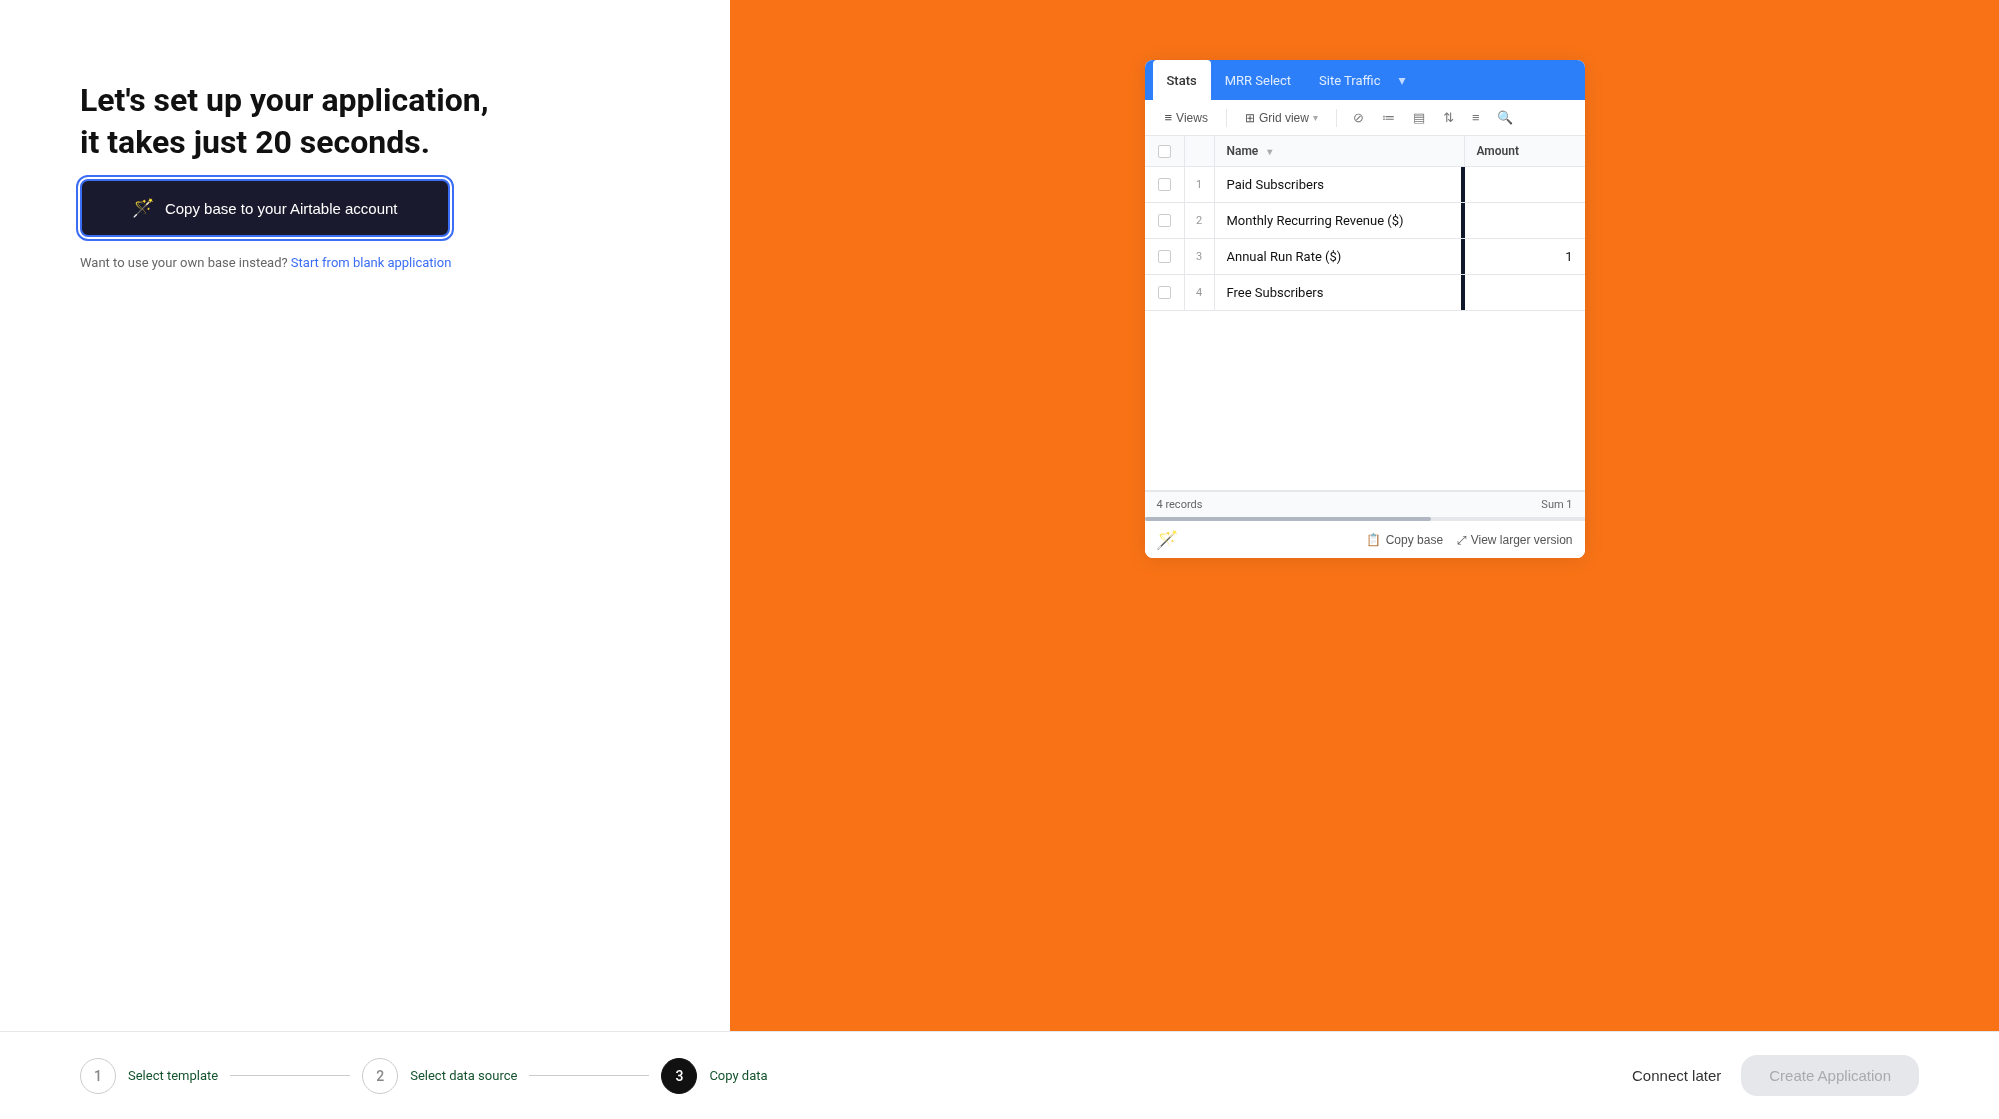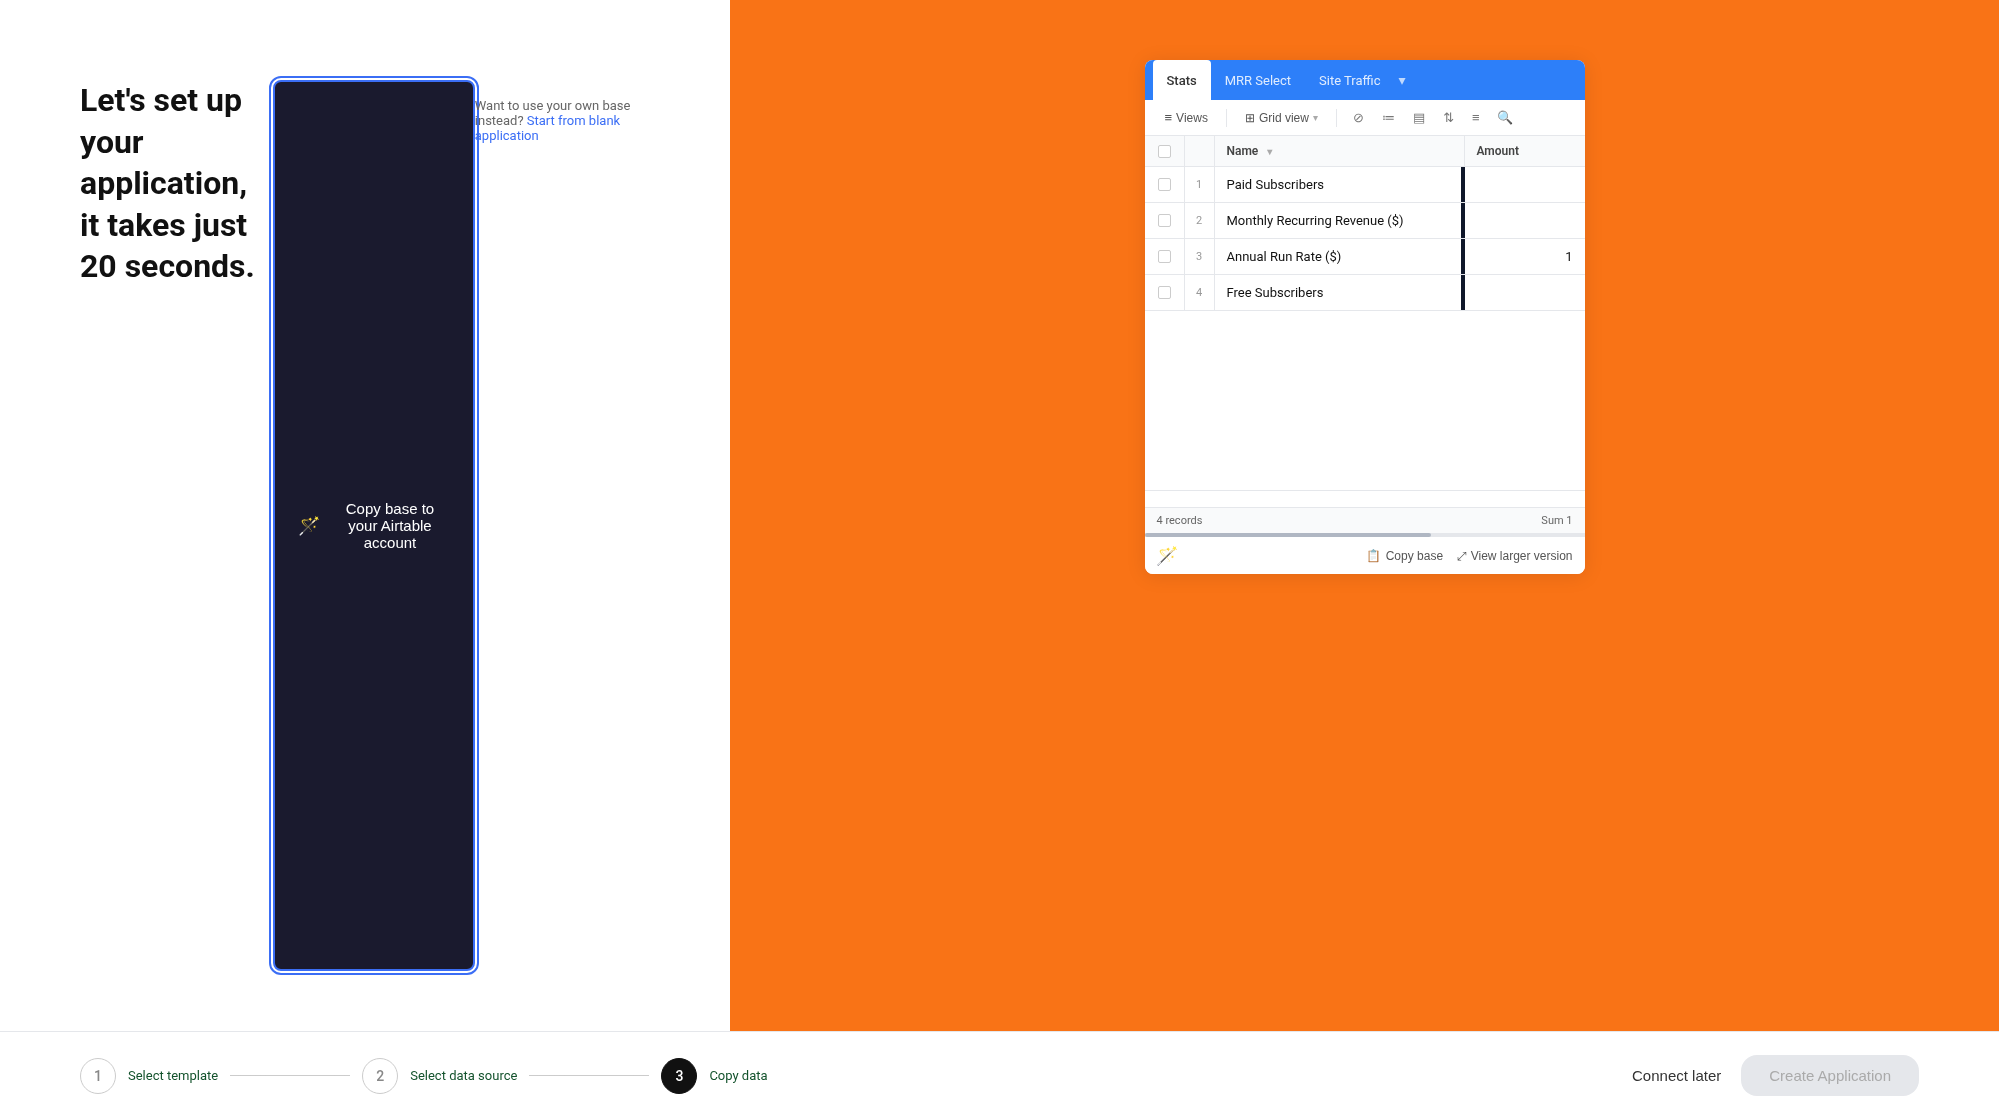--- a/index.html
+++ b/index.html
@@ -17,21 +17,21 @@
       display: flex;
       flex: 1;
       overflow: hidden;
     }
 
     
     .left-panel {
       width: 730px;
       padding: 60px 80px;
       display: flex;
-      flex-direction: row;
+      flex-direction: column;
       justify-content: flex-start;
       padding-top: 80px;
     }
 
     .headline {
       font-size: 32px;
       font-weight: 700;
       color: #111;
       line-height: 1.3;
       margin-bottom: 16px;
@@ -249,21 +249,20 @@
     }
 
     
     .at-footer {
       display: flex;
       align-items: center;
       justify-content: space-between;
       padding: 6px 12px;
       border-top: 1px solid #e5e7eb;
       background: #f9fafb;
-      margin-top: 16px;
     }
 
     .at-records-count {
       font-size: 11px;
       color: #666;
     }
 
     .at-sum {
       font-size: 11px;
       color: #666;

